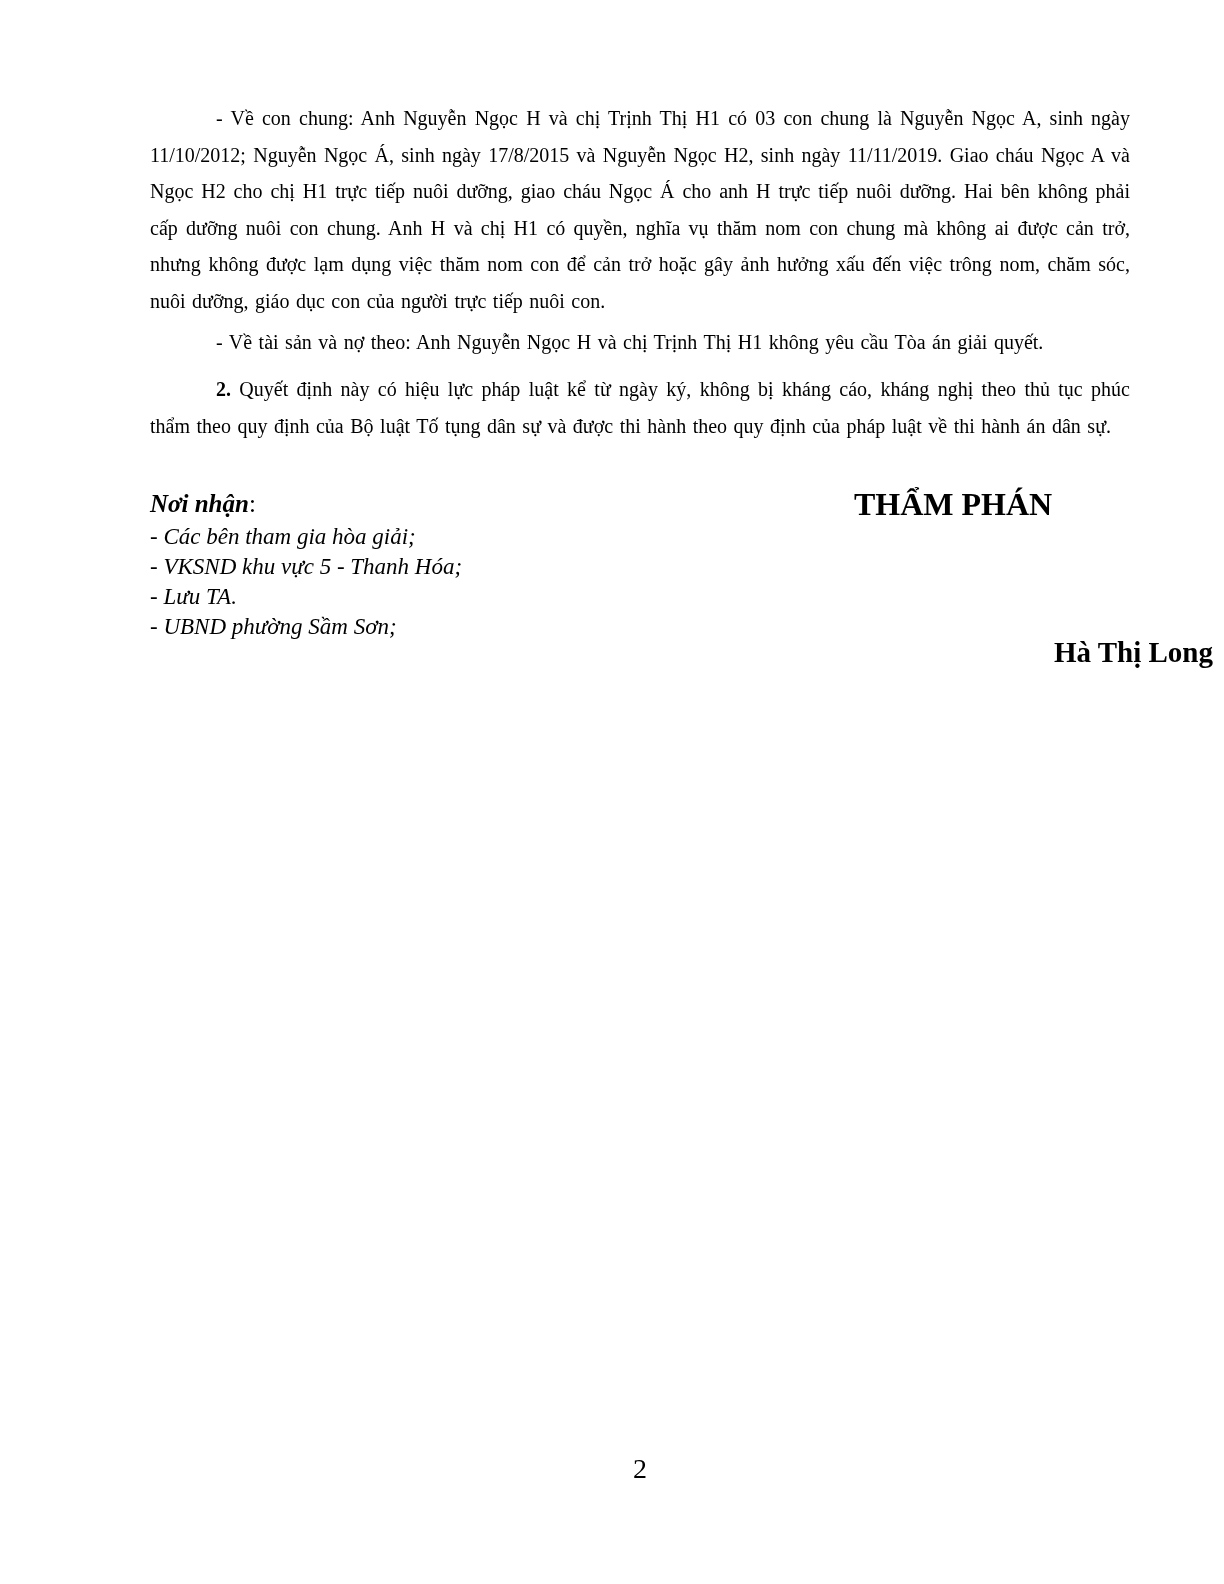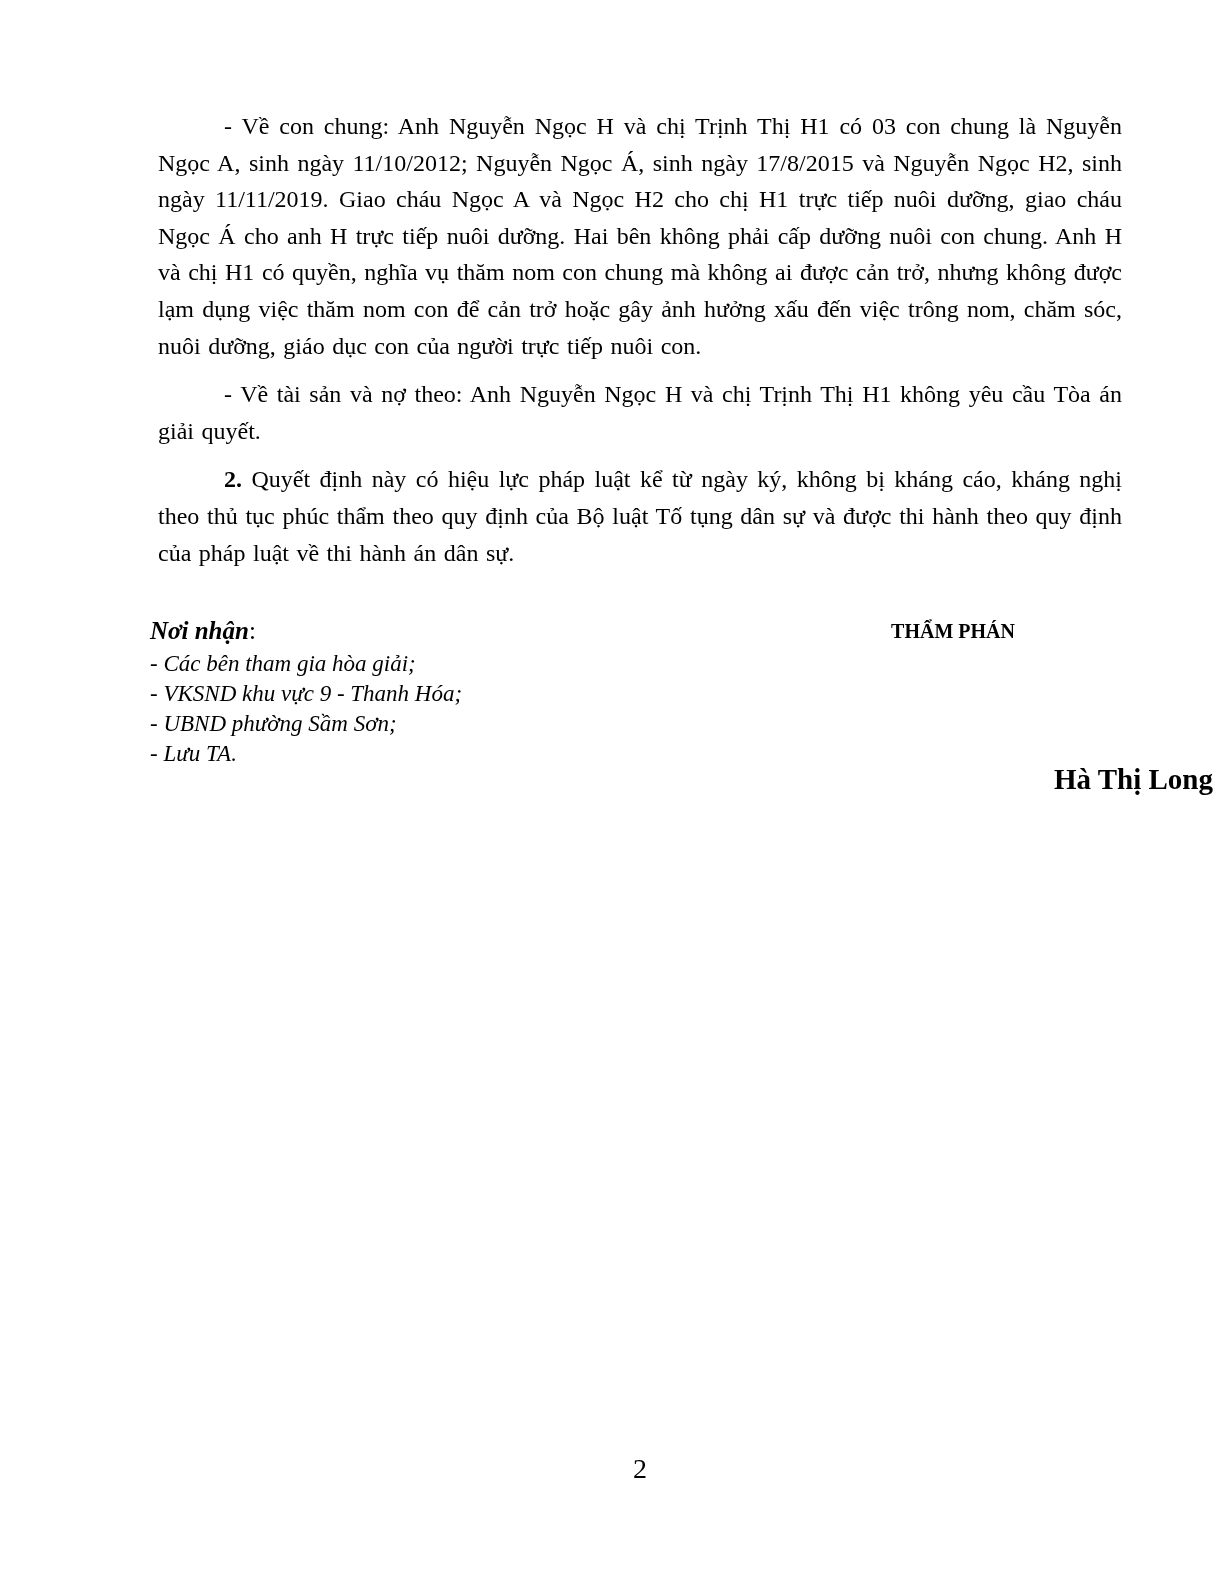--- a/index.html
+++ b/index.html
@@ -17,22 +17,22 @@
     overflow: hidden;
   }
   .content {
     position: absolute;
     left: 146px;
     top: 0;
     width: 988px;
     padding-top: 96px;
   }
   .body-para {
-    margin: 12px;
-    font-size: 24px;
+    margin: 4px;
+    font-size: 20px;
     line-height: 36.6px;
     text-align: justify;
     text-indent: 66px;
     word-spacing: 1.5px;
   }
   .para-spaced {
     margin-top: 11px;
   }
   .bold { font-weight: bold; }
 
@@ -65,21 +65,21 @@
   }
   .signature {
     position: absolute;
     left: 547px;
     top: 0;
     width: 520px;
     text-align: center;
   }
   .signer-title {
     margin: 0;
-    font-size: 20px;
+    font-size: 32px;
     line-height: 32px;
     font-weight: bold;
   }
   .signer-name {
     margin: 115px 0 0 0;
     font-size: 29px;
     line-height: 34px;
     font-weight: bold;
     text-align: right;
   }
@@ -104,23 +104,23 @@
     <p class="body-para">- Về tài sản và nợ theo: Anh Nguyễn Ngọc H và chị Trịnh Thị H1 không yêu cầu Tòa án giải quyết.</p>
 
     <p class="body-para para-spaced"><span class="bold">2.</span><span> Quyết định này có hiệu lực pháp luật kể từ ngày ký, không bị kháng cáo, kháng nghị theo thủ tục phúc thẩm theo quy định của Bộ luật Tố tụng dân sự và được thi hành theo quy định của pháp luật về thi hành án dân sự.</span></p>
 
     <div class="footer-row">
 
       <div class="recipients">
         <p class="recipients-label"><span class="label-text">Nơi nhận</span><span>:</span></p>
         <ul class="recipient-list">
           <li>- Các bên tham gia hòa giải;</li>
-          <li>- VKSND khu vực 9 - Thanh Hóa;</li>
+          <li>- VKSND khu vực 5 - Thanh Hóa;</li>
+          <li>- Lưu TA.</li>
           <li>- UBND phường Sầm Sơn;</li>
-          <li>- Lưu TA.</li>
         </ul>
       </div>
 
       <div class="signature">
         <p class="signer-title">THẨM PHÁN</p>
         <p class="signer-name">Hà Thị Long</p>
       </div>
 
     </div>
   </div>

